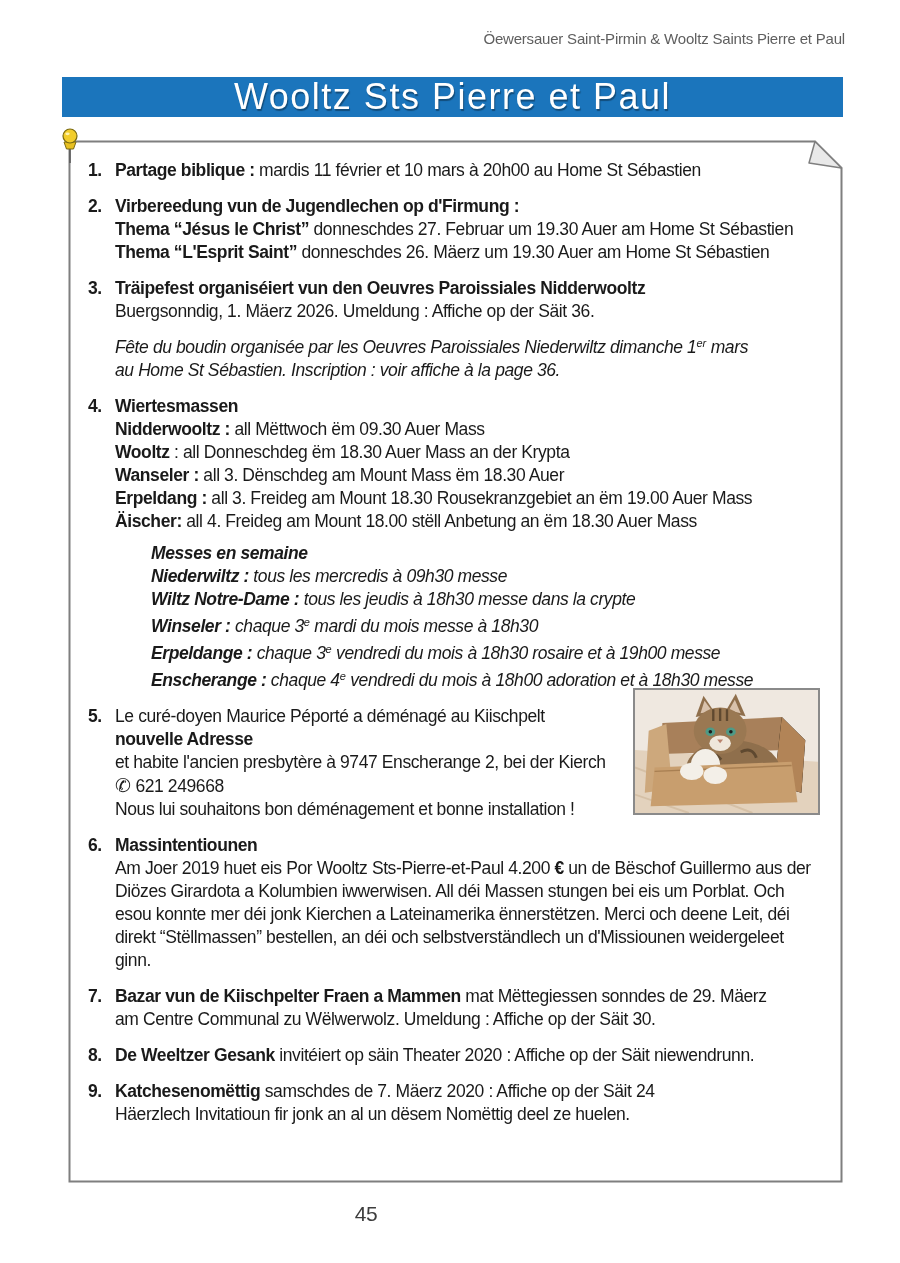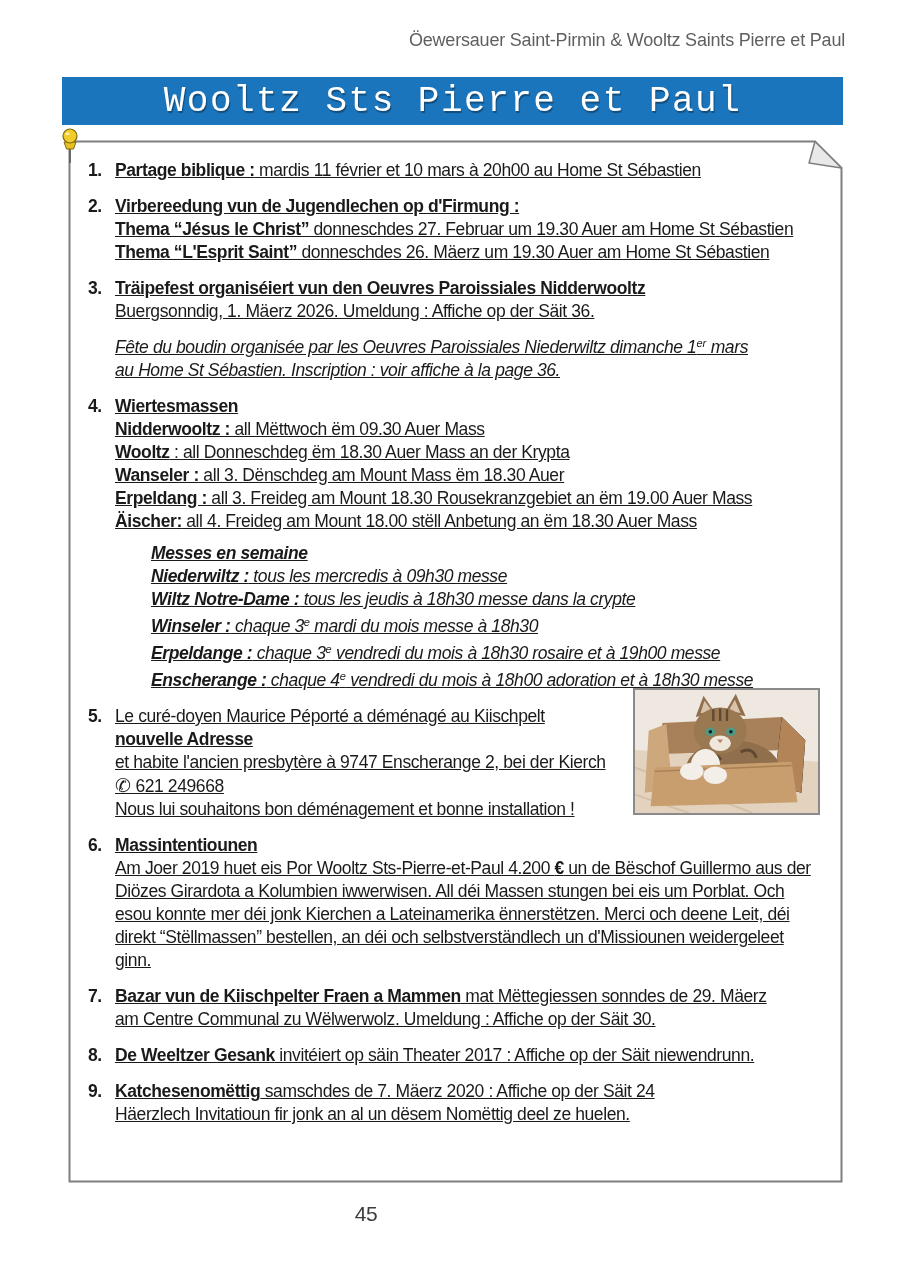--- a/index.html
+++ b/index.html
@@ -3,45 +3,45 @@
 <meta charset="utf-8">
 <style>
   html,body{margin:0;padding:0;}
   body{
     width:900px;height:1263px;position:relative;background:#ffffff;
     font-family:"Liberation Sans","DejaVu Sans",sans-serif;
     color:#1a1a1a;overflow:hidden;
   }
   .hdr-right{
     position:absolute;top:30px;right:55px;width:700px;
-    text-align:right;font-size:18px;color:var(--header-gray,#5f5f5f);
+    text-align:right;font-size:15px;color:var(--header-gray,#5f5f5f);
     letter-spacing:-0.2px;
   }
   .banner{
-    position:absolute;left:62px;top:77px;width:781px;height:48px;
+    position:absolute;left:62px;top:77px;width:781px;height:40px;
     background:var(--banner-blue,#1b75bc);
-    display:flex;align-items:center;justify-content:center;font-family:Liberation Mono, monospace;
+    display:flex;align-items:center;justify-content:center;
   }
   .banner .title{
     color:#ffffff;font-size:36px;letter-spacing:1.5px;font-weight:400;
     text-shadow:1px 2px 1px rgba(0,0,0,0.35);
     white-space:nowrap;
   }
   .note-wrap{position:absolute;left:68px;top:140px;width:775px;height:1043px;}
   .note-wrap svg.border{position:absolute;left:0;top:0;}
   .pin{position:absolute;left:-9px;top:-12px;width:22px;height:38px;}
   .note-content{
     position:absolute;left:20px;top:19px;width:735px;
     font-size:17.5px;letter-spacing:-0.4px;
   }
   .item{display:flex;margin-bottom:13px;}
   .item .num{width:27px;flex-shrink:0;font-weight:bold;line-height:23px;}
   .item .body{flex:1;min-width:0;}
   .item.wrap-img .body{max-width:520px;}
-  .line{line-height:23px;text-decoration:underline;}
+  .line{line-height:23px;}
   .block.gap{margin-top:9px;}
   .seg.b{font-weight:bold;}
   .seg.i{font-style:italic;text-align:right;}
   .seg.bi{font-weight:bold;font-style:italic;margin-left:36px;}
   .seg.sup{font-style:italic;font-size:11px;vertical-align:6px;letter-spacing:0;}
   .seg.phone{font-size:19px;letter-spacing:0;}
   .cat-photo{
     position:absolute;left:565px;top:548px;width:187px;height:127px;
     border:2px solid #8a8a8a;box-sizing:border-box;background:#efe6dc;
   }
@@ -182,21 +182,21 @@
           <div class="block">
             <div class="line"><span class="seg b">Bazar vun de Kiischpelter Fraen a Mammen</span><span class="seg r"> mat Mëttegiessen sonndes de 29. Mäerz</span></div>
             <div class="line"><span class="seg r">am Centre Communal zu Wëlwerwolz. Umeldung : Affiche op der Säit 30.</span></div>
           </div>
         </div>
       </div>
       <div class="item">
         <div class="num">8.</div>
         <div class="body">
           <div class="block">
-            <div class="line"><span class="seg b">De Weeltzer Gesank</span><span class="seg r"> invitéiert op säin Theater 2017 : Affiche op der Säit niewendrunn.</span></div>
+            <div class="line"><span class="seg b">De Weeltzer Gesank</span><span class="seg r"> invitéiert op säin Theater 2020 : Affiche op der Säit niewendrunn.</span></div>
           </div>
         </div>
       </div>
       <div class="item">
         <div class="num">9.</div>
         <div class="body">
           <div class="block">
             <div class="line"><span class="seg b">Katchesenomëttig</span><span class="seg r"> samschdes de 7. Mäerz 2020 : Affiche op der Säit 24</span></div>
             <div class="line"><span class="seg r">Häerzlech Invitatioun fir jonk an al un dësem Nomëttig deel ze huelen.</span></div>
           </div>

